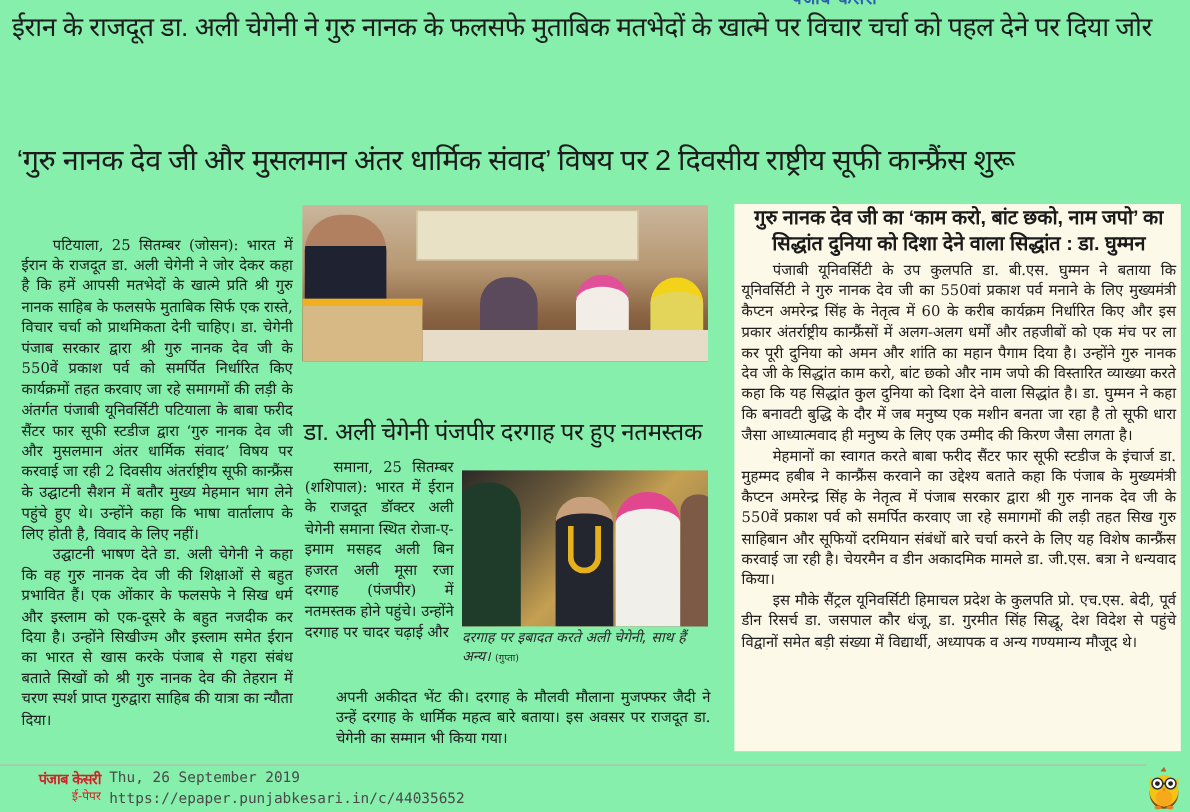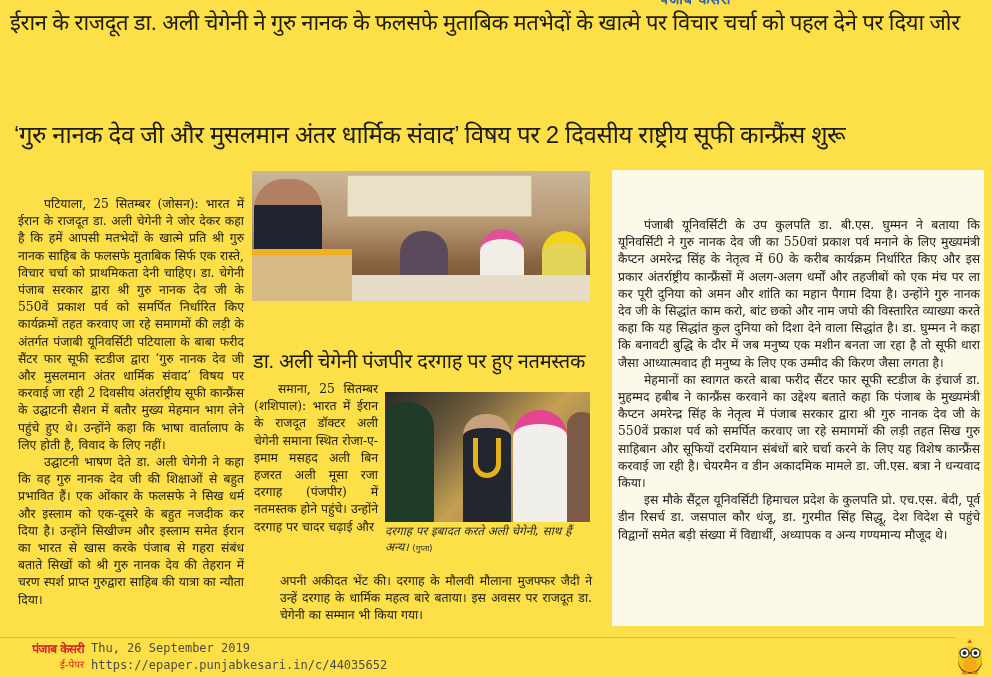--- a/index.html
+++ b/index.html
@@ -1,19 +1,19 @@
 <!DOCTYPE html>
 <html><head>
 <meta charset="utf-8">
 <style>
   * { box-sizing: border-box; margin: 0; padding: 0; }
   html, body { width: 992px; height: 677px; overflow: hidden; background: #ffffff; }
   body { font-family: "DejaVu Sans", sans-serif; color: #1a1a1a; position: relative; }
 
-  .page { position: absolute; left: 0; top: 0; width: 992px; height: 677px; background: #fde047; }
+  .page { position: absolute; left: 0; top: 0; width: 992px; height: 677px; background: #86efac; }
 
   .masthead-strip {
     position: absolute; left: 660px; top: -8px; width: 250px; height: 16px;
     font-family: "DejaVu Sans", sans-serif; font-weight: bold; font-size: 14px;
     color: #2b5fb0; letter-spacing: 1px; overflow: hidden; line-height: 14px;
   }
 
   .kicker {
     position: absolute; left: 10px; top: 9px; width: 975px;
     font-family: "Liberation Sans", sans-serif; font-size: 22px; line-height: 28px;
@@ -146,20 +146,21 @@
   <div class="caption2">
     <span>दरगाह पर इबादत करते अली चेगेनी, साथ हैं अन्य।</span>
     <span class="credit">(गुप्ता)</span>
   </div>
 
   <div class="col col-mid-wide">
     <p>अपनी अकीदत भेंट की। दरगाह के मौलवी मौलाना मुजफ्फर जैदी ने उन्हें दरगाह के धार्मिक महत्व बारे बताया। इस अवसर पर राजदूत डा. चेगेनी का सम्मान भी किया गया।</p>
   </div>
 
   <div class="sidebar-box"></div>
+  <div class="sidebar-head">गुरु नानक देव जी का ‘काम करो, बांट छको, नाम जपो’ का सिद्धांत दुनिया को दिशा देने वाला सिद्धांत : डा. घुम्मन</div>
   <div class="col col-right">
     <p>पंजाबी यूनिवर्सिटी के उप कुलपति डा. बी.एस. घुम्मन ने बताया कि यूनिवर्सिटी ने गुरु नानक देव जी का 550वां प्रकाश पर्व मनाने के लिए मुख्यमंत्री कैप्टन अमरेन्द्र सिंह के नेतृत्व में 60 के करीब कार्यक्रम निर्धारित किए और इस प्रकार अंतर्राष्ट्रीय कान्फ्रैंसों में अलग-अलग धर्मों और तहजीबों को एक मंच पर ला कर पूरी दुनिया को अमन और शांति का महान पैगाम दिया है। उन्होंने गुरु नानक देव जी के सिद्धांत काम करो, बांट छको और नाम जपो की विस्तारित व्याख्या करते कहा कि यह सिद्धांत कुल दुनिया को दिशा देने वाला सिद्धांत है। डा. घुम्मन ने कहा कि बनावटी बुद्धि के दौर में जब मनुष्य एक मशीन बनता जा रहा है तो सूफी धारा जैसा आध्यात्मवाद ही मनुष्य के लिए एक उम्मीद की किरण जैसा लगता है।</p>
     <p>मेहमानों का स्वागत करते बाबा फरीद सैंटर फार सूफी स्टडीज के इंचार्ज डा. मुहम्मद हबीब ने कान्फ्रैंस करवाने का उद्देश्य बताते कहा कि पंजाब के मुख्यमंत्री कैप्टन अमरेन्द्र सिंह के नेतृत्व में पंजाब सरकार द्वारा श्री गुरु नानक देव जी के 550वें प्रकाश पर्व को समर्पित करवाए जा रहे समागमों की लड़ी तहत सिख गुरु साहिबान और सूफियों दरमियान संबंधों बारे चर्चा करने के लिए यह विशेष कान्फ्रैंस करवाई जा रही है। चेयरमैन व डीन अकादमिक मामले डा. जी.एस. बत्रा ने धन्यवाद किया।</p>
     <p>इस मौके सैंट्रल यूनिवर्सिटी हिमाचल प्रदेश के कुलपति प्रो. एच.एस. बेदी, पूर्व डीन रिसर्च डा. जसपाल कौर धंजू, डा. गुरमीत सिंह सिद्धू, देश विदेश से पहुंचे विद्वानों समेत बड़ी संख्या में विद्यार्थी, अध्यापक व अन्य गण्यमान्य मौजूद थे।</p>
   </div>
 
   <div class="divider"></div>
   <div class="footer-logo">
     <span class="brand">पंजाब केसरी</span>
     <span class="sub">ई-पेपर</span>

